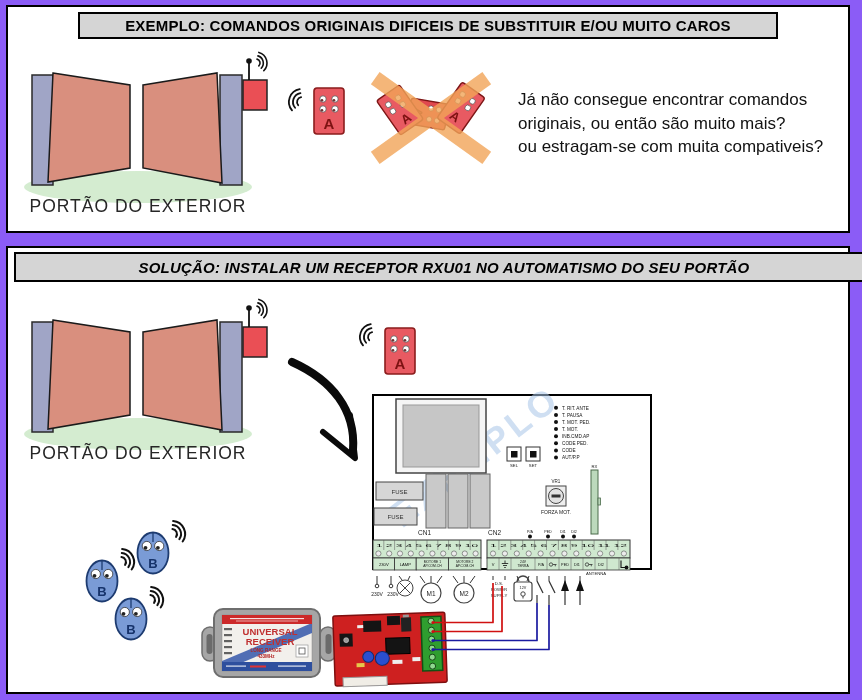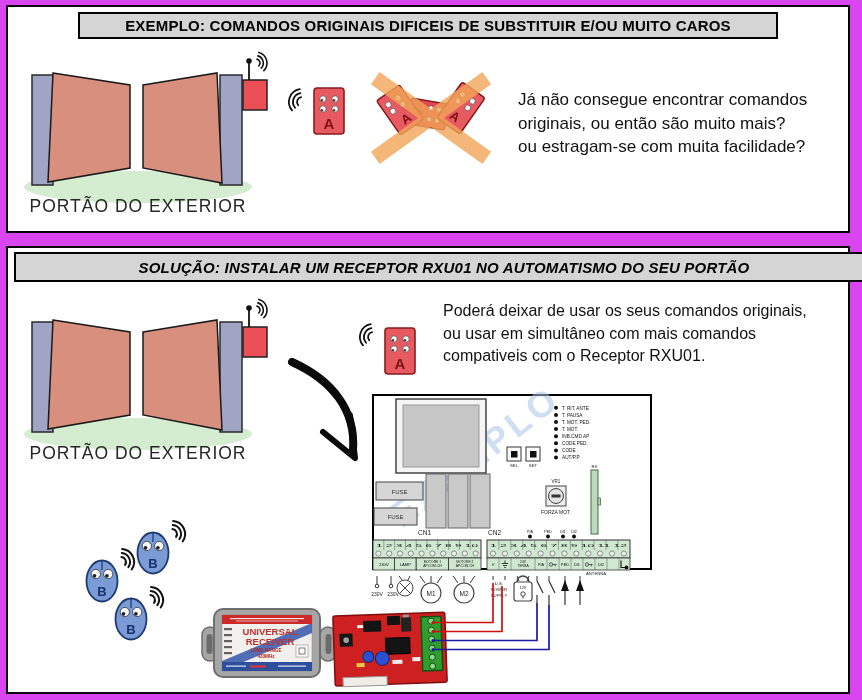--- a/index.html
+++ b/index.html
@@ -1,16 +1,16 @@
 <!DOCTYPE html>
 <html><head>
 <meta charset="utf-8">
 <style>
   html,body{margin:0;padding:0;background:#fff;}
-  .page{position:relative;width:862px;height:700px;background:#d946ef;
+  .page{position:relative;width:862px;height:700px;background:#8b5cf6;
         font-family:"Liberation Sans", sans-serif;overflow:hidden;}
   .panel{position:absolute;border:2px solid #000;background:#fff;box-sizing:border-box;}
   .titlebar{position:absolute;background:#d5d5d5;border:2px solid #000;box-sizing:border-box;
             display:flex;align-items:center;justify-content:center;
             font-weight:bold;font-size:15px;color:#000;letter-spacing:0.2px;white-space:nowrap;}
   .txtblock{position:absolute;text-align:left;color:#121212;}
   .q{font-size:17px;line-height:23.5px;}
   .info{font-size:16px;line-height:22.5px;}
   svg{position:absolute;overflow:visible;}
   text{font-family:"Liberation Sans", sans-serif;}
@@ -89,31 +89,26 @@
     </g>
     <g opacity="0.8">
       <rect x="4.5" y="42.5" width="137" height="15" fill="#f2a558" transform="rotate(35.5 73 50)"></rect>
       <rect x="4.5" y="42.5" width="137" height="15" fill="#f2a558" transform="rotate(-35.5 73 50)"></rect>
     </g>
   </svg>
 
   <div class="txtblock q" style="left:518px;top:88px;width:338px;">
     <div>Já não consegue encontrar comandos</div>
     <div>originais, ou então são muito mais?</div>
-    <div>ou estragam-se com muita facilidade?</div>
+    <div>ou estragam-se com muita compativeis?</div>
   </div>
 
   <section class="panel" style="left:6px;top:246px;width:844px;height:448px;"></section>
   <div class="titlebar" style="left:14px;top:252px;width:860px;height:30px;font-style:italic;">SOLUÇÃO: INSTALAR UM RECEPTOR RXU01 NO AUTOMATISMO DO SEU PORTÃO</div>
 
-  <div class="txtblock info" style="left:443px;top:300px;width:412px;">
-    <div>Poderá deixar de usar os seus comandos originais,</div>
-    <div>ou usar em simultâneo com mais comandos</div>
-    <div>compativeis com o Receptor RXU01.</div>
-  </div>
 
   <svg style="left:20px;top:302px;" width="270" height="165" viewBox="0 0 270 165">
     <ellipse cx="118" cy="132" rx="114" ry="16" fill="#cfeacb" opacity="0.9"></ellipse>
     <rect x="12" y="20" width="21" height="110" fill="#a0a5c6" stroke="#2a2a2a" stroke-width="1.5"></rect>
     <rect x="200" y="20" width="22" height="110" fill="#a0a5c6" stroke="#2a2a2a" stroke-width="1.5"></rect>
     <polygon points="33,18 110,30 110,113 28,127" fill="#d98f7e" stroke="#1a1a1a" stroke-width="1.5"></polygon>
     <polygon points="123,30 197,18 202,128 123,113" fill="#d98f7e" stroke="#1a1a1a" stroke-width="1.5"></polygon>
     <rect x="223" y="25" width="24" height="30" fill="#ea4f55" stroke="#222" stroke-width="1.5"></rect>
     <g>
       <line x1="229" y1="25" x2="229" y2="7" stroke="#111" stroke-width="1.8"></line>

